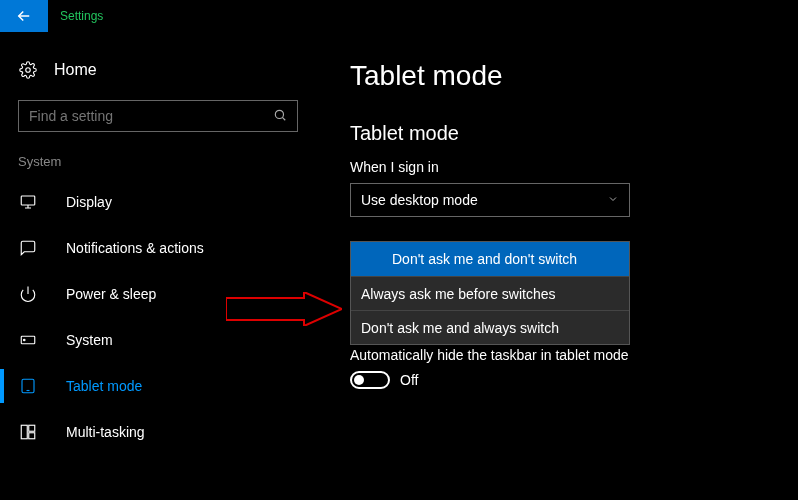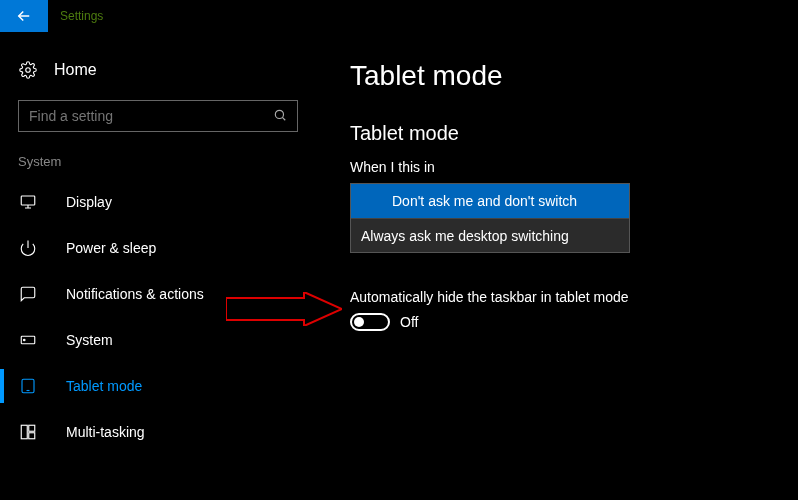--- a/index.html
+++ b/index.html
@@ -1,19 +1,19 @@
 <!DOCTYPE html>
 <html><head>
 <meta charset="utf-8">
 <style>
   * { box-sizing: border-box; margin: 0; padding: 0; }
   html, body { width: 798px; height: 500px; background: #000; color: #fff; font-family: "Segoe UI", Arial, sans-serif; overflow: hidden; }
   .titlebar { height: 32px; display: flex; align-items: center; }
   .back-btn { width: 48px; height: 32px; background: #0078d7; display: flex; align-items: center; justify-content: center; }
-  .app-title { margin-left: 12px; font-size: 12px; color: #4d7c0f; }
+  .app-title { margin-left: 12px; font-size: 12px; color: #22c55e; }
   .content { display: flex; height: calc(100% - 32px); justify-content: space-between; }
   .sidebar { width: 320px; padding: 18px 0 0 18px; }
   .home-row { display: flex; align-items: center; height: 40px; gap: 16px; margin-bottom: 10px; }
   .search-box { position: relative; width: 280px; height: 32px; border: 1px solid #666; display: flex; align-items: center; padding: 11px 10px; margin-bottom: 22px; }
   .search-input { background: transparent; border: none; outline: none; color: #999; font-size: 14px; flex: 1; }
   .search-icon { color: #aaa; font-size: 14px; }
   .group-label { color: #888; font-size: 13px; margin-bottom: 10px; }
   .nav-item { display: flex; align-items: center; height: 46px; gap: 28px; font-size: 14px; color: #fff; position: relative; padding-left: 0; }
   .nav-item.active { color: #0099ff; }
   .nav-item.active::before { content: ""; position: absolute; left: -18px; width: 4px; top: 6px; bottom: 6px; background: #0099ff; }
@@ -78,34 +78,34 @@
             <rect x="3" y="4" width="18" height="12" rx="1"></rect>
             <path d="M8 20h8M12 16v4"></path>
           </svg>
       </span>
       <span>Display</span>
     </div>
 
     <div class="nav-item">
       <span class="nav-icon">
         <svg width="18" height="18" viewBox="0 0 24 24" fill="none" stroke="#fff" stroke-width="1.5">
+            <path d="M21 15a2 2 0 0 1-2 2H7l-4 4V5a2 2 0 0 1 2-2h14a2 2 0 0 1 2 2z"></path>
+          </svg>
+      </span>
+      <span>Notifications &amp; actions</span>
+    </div>
+
+    <div class="nav-item">
+      <span class="nav-icon">
+        <svg width="18" height="18" viewBox="0 0 24 24" fill="none" stroke="#fff" stroke-width="1.5">
             <path d="M18.4 6.6a9 9 0 1 1-12.8 0"></path>
             <path d="M12 2v10"></path>
           </svg>
       </span>
       <span>Power &amp; sleep</span>
-    </div>
-
-    <div class="nav-item">
-      <span class="nav-icon">
-        <svg width="18" height="18" viewBox="0 0 24 24" fill="none" stroke="#fff" stroke-width="1.5">
-            <path d="M21 15a2 2 0 0 1-2 2H7l-4 4V5a2 2 0 0 1 2-2h14a2 2 0 0 1 2 2z"></path>
-          </svg>
-      </span>
-      <span>Notifications &amp; actions</span>
     </div>
 
     <div class="nav-item">
       <span class="nav-icon">
         <svg width="18" height="18" viewBox="0 0 24 24" fill="none" stroke="#fff" stroke-width="1.5">
             <rect x="3" y="7" width="18" height="10" rx="1"></rect>
             <circle cx="7" cy="12" r="1" fill="#fff"></circle>
           </svg>
       </span>
       <span>System</span>
@@ -130,26 +130,35 @@
           </svg>
       </span>
       <span>Multi-tasking</span>
     </div>
   </div>
 
   <div class="main">
     <div class="page-title">Tablet mode</div>
     <div class="section-title">Tablet mode</div>
 
-    <div class="label-text">When I this in</div>
+    <div class="label-text">When I sign in</div>
+    <div class="select-box">
+      <span>Use desktop mode</span>
+      <span class="chevron-down">
+        <svg width="12" height="12" viewBox="0 0 24 24" fill="none" stroke="#aaa" stroke-width="2">
+            <path d="M6 9l6 6 6-6"></path>
+          </svg>
+      </span>
+    </div>
 
     <div class="dropdown-wrap">
       <div class="dropdown">
         <div class="dropdown-option selected">Don't ask me and don't switch</div>
-        <div class="dropdown-option">Always ask me desktop switching</div>
+        <div class="dropdown-option">Always ask me before switches</div>
+        <div class="dropdown-option">Don't ask me and always switch</div>
       </div>
     </div>
 
     <div style="height:48px"></div>
 
     <div class="label-text">Automatically hide the taskbar in tablet mode</div>
     <div class="toggle-row">
       <div class="toggle">
           <div class="knob"></div>
         </div>

